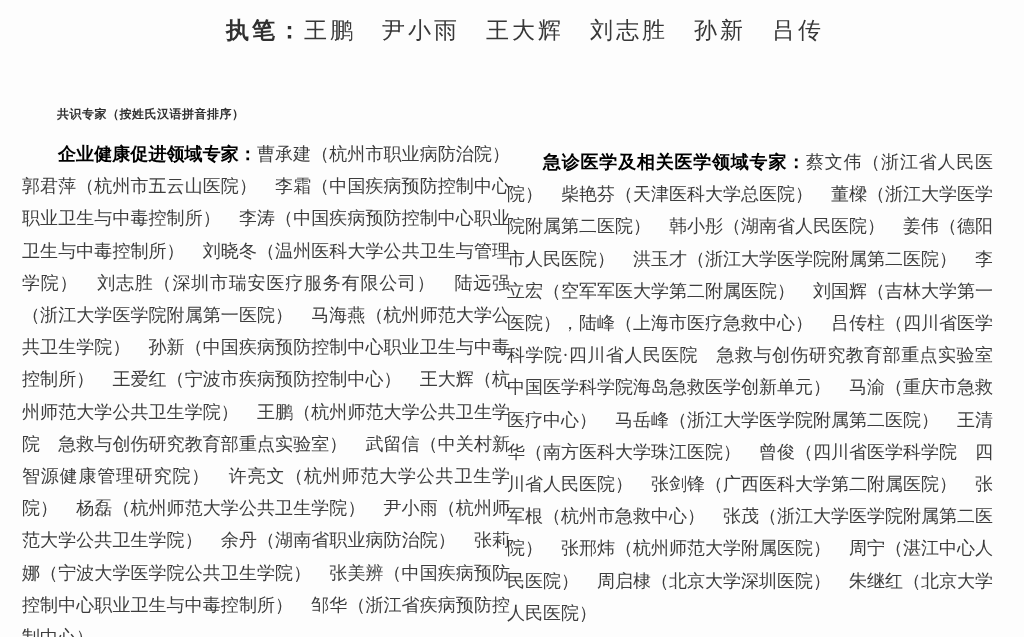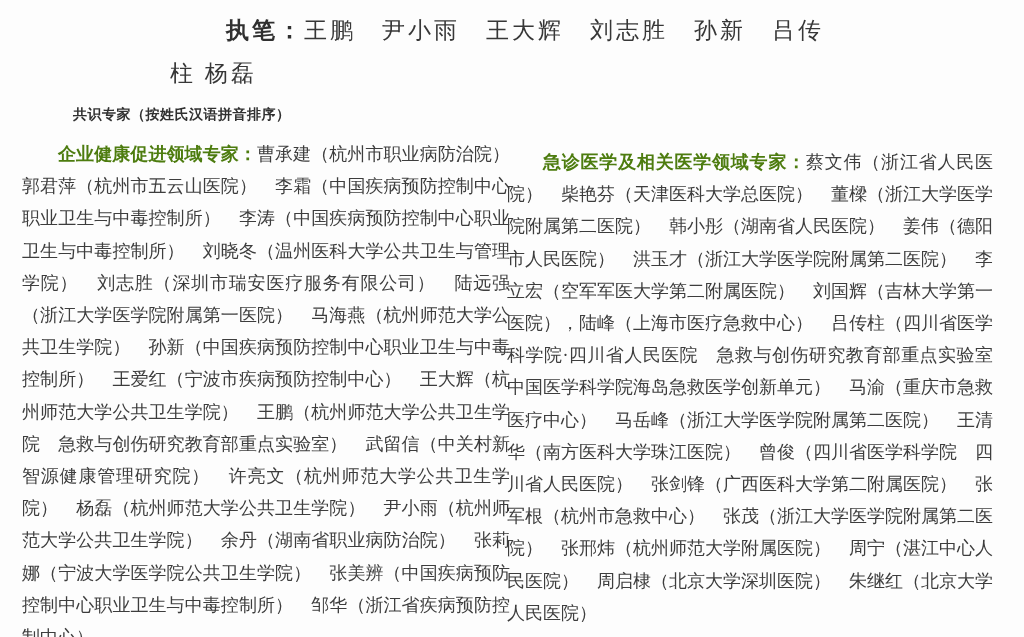--- a/index.html
+++ b/index.html
@@ -31,54 +31,53 @@
 
   .hei {  
     font-family: "Liberation Sans", "DejaVu Sans", sans-serif;
     font-weight: 700;
     color: #303030;
   }
 
   
   .experts-heading {
     position: absolute;
-    left: 73px;
+    left: 57px;
     top: 106px;
-    font-size: 14px;
+    font-size: 12px;
     letter-spacing: 0.5px;
     text-align: right;
   }
 
   
   .col {
     position: absolute;
     font-size: 18px;
     line-height: 32.2px;
     text-align: justify;
     text-justify: inter-character;
     color: #3d3d3d;
   }
   .col p { margin: 0; text-indent: 2em; }
   .col-left  { left: 22px;  top: 138px; width: 488px; }
   .col-right { left: 507px; top: 146px; width: 486px; }
 
   .group-label {
     font-family: "Liberation Sans", "DejaVu Sans", sans-serif;
     font-weight: 700;
-    color: #4d7c0f;
+    color: #000000;
   }
 </style>
 </head>
 <body>
 
 <div class="page">
 
   <div class="byline">
     <div class="byline-line1"><span class="hei">执笔：</span><span>王鹏　尹小雨　王大辉　刘志胜　孙新　吕传</span></div>
-    <div class="byline-line2">柱 杨磊</div>
   </div>
 
   <div class="experts-heading hei">共识专家（按姓氏汉语拼音排序）</div>
 
   <div class="col col-left">
     <p><span class="group-label">企业健康促进领域专家：</span><span>曹承建（杭州市职业病防治院）</span>　<span>郭君萍（杭州市五云山医院）</span>　<span>李霜（中国疾病预防控制中心职业卫生与中毒控制所）</span>　<span>李涛（中国疾病预防控制中心职业卫生与中毒控制所）</span>　<span>刘晓冬（温州医科大学公共卫生与管理学院）</span>　<span>刘志胜（深圳市瑞安医疗服务有限公司）</span>　<span>陆远强（浙江大学医学院附属第一医院）</span>　<span>马海燕（杭州师范大学公共卫生学院）</span>　<span>孙新（中国疾病预防控制中心职业卫生与中毒控制所）</span>　<span>王爱红（宁波市疾病预防控制中心）</span>　<span>王大辉（杭州师范大学公共卫生学院）</span>　<span>王鹏（杭州师范大学公共卫生学院　急救与创伤研究教育部重点实验室）</span>　<span>武留信（中关村新智源健康管理研究院）</span>　<span>许亮文（杭州师范大学公共卫生学院）</span>　<span>杨磊（杭州师范大学公共卫生学院）</span>　<span>尹小雨（杭州师范大学公共卫生学院）</span>　<span>余丹（湖南省职业病防治院）</span>　<span>张莉娜（宁波大学医学院公共卫生学院）</span>　<span>张美辨（中国疾病预防控制中心职业卫生与中毒控制所）</span>　<span>邹华（浙江省疾病预防控制中心）</span></p>
   </div>
 
   <div class="col col-right">
     <p><span class="group-label">急诊医学及相关医学领域专家：</span><span>蔡文伟（浙江省人民医院）</span>　<span>柴艳芬（天津医科大学总医院）</span>　<span>董樑（浙江大学医学院附属第二医院）</span>　<span>韩小彤（湖南省人民医院）</span>　<span>姜伟（德阳市人民医院）</span>　<span>洪玉才（浙江大学医学院附属第二医院）</span>　<span>李立宏（空军军医大学第二附属医院）</span>　<span>刘国辉（吉林大学第一医院）</span>，<span>陆峰（上海市医疗急救中心）</span>　<span>吕传柱（四川省医学科学院·四川省人民医院　急救与创伤研究教育部重点实验室　中国医学科学院海岛急救医学创新单元）</span>　<span>马渝（重庆市急救医疗中心）</span>　<span>马岳峰（浙江大学医学院附属第二医院）</span>　<span>王清华（南方医科大学珠江医院）</span>　<span>曾俊（四川省医学科学院　四川省人民医院）</span>　<span>张剑锋（广西医科大学第二附属医院）</span>　<span>张军根（杭州市急救中心）</span>　<span>张茂（浙江大学医学院附属第二医院）</span>　<span>张邢炜（杭州师范大学附属医院）</span>　<span>周宁（湛江中心人民医院）</span>　<span>周启棣（北京大学深圳医院）</span>　<span>朱继红（北京大学人民医院）</span></p>

